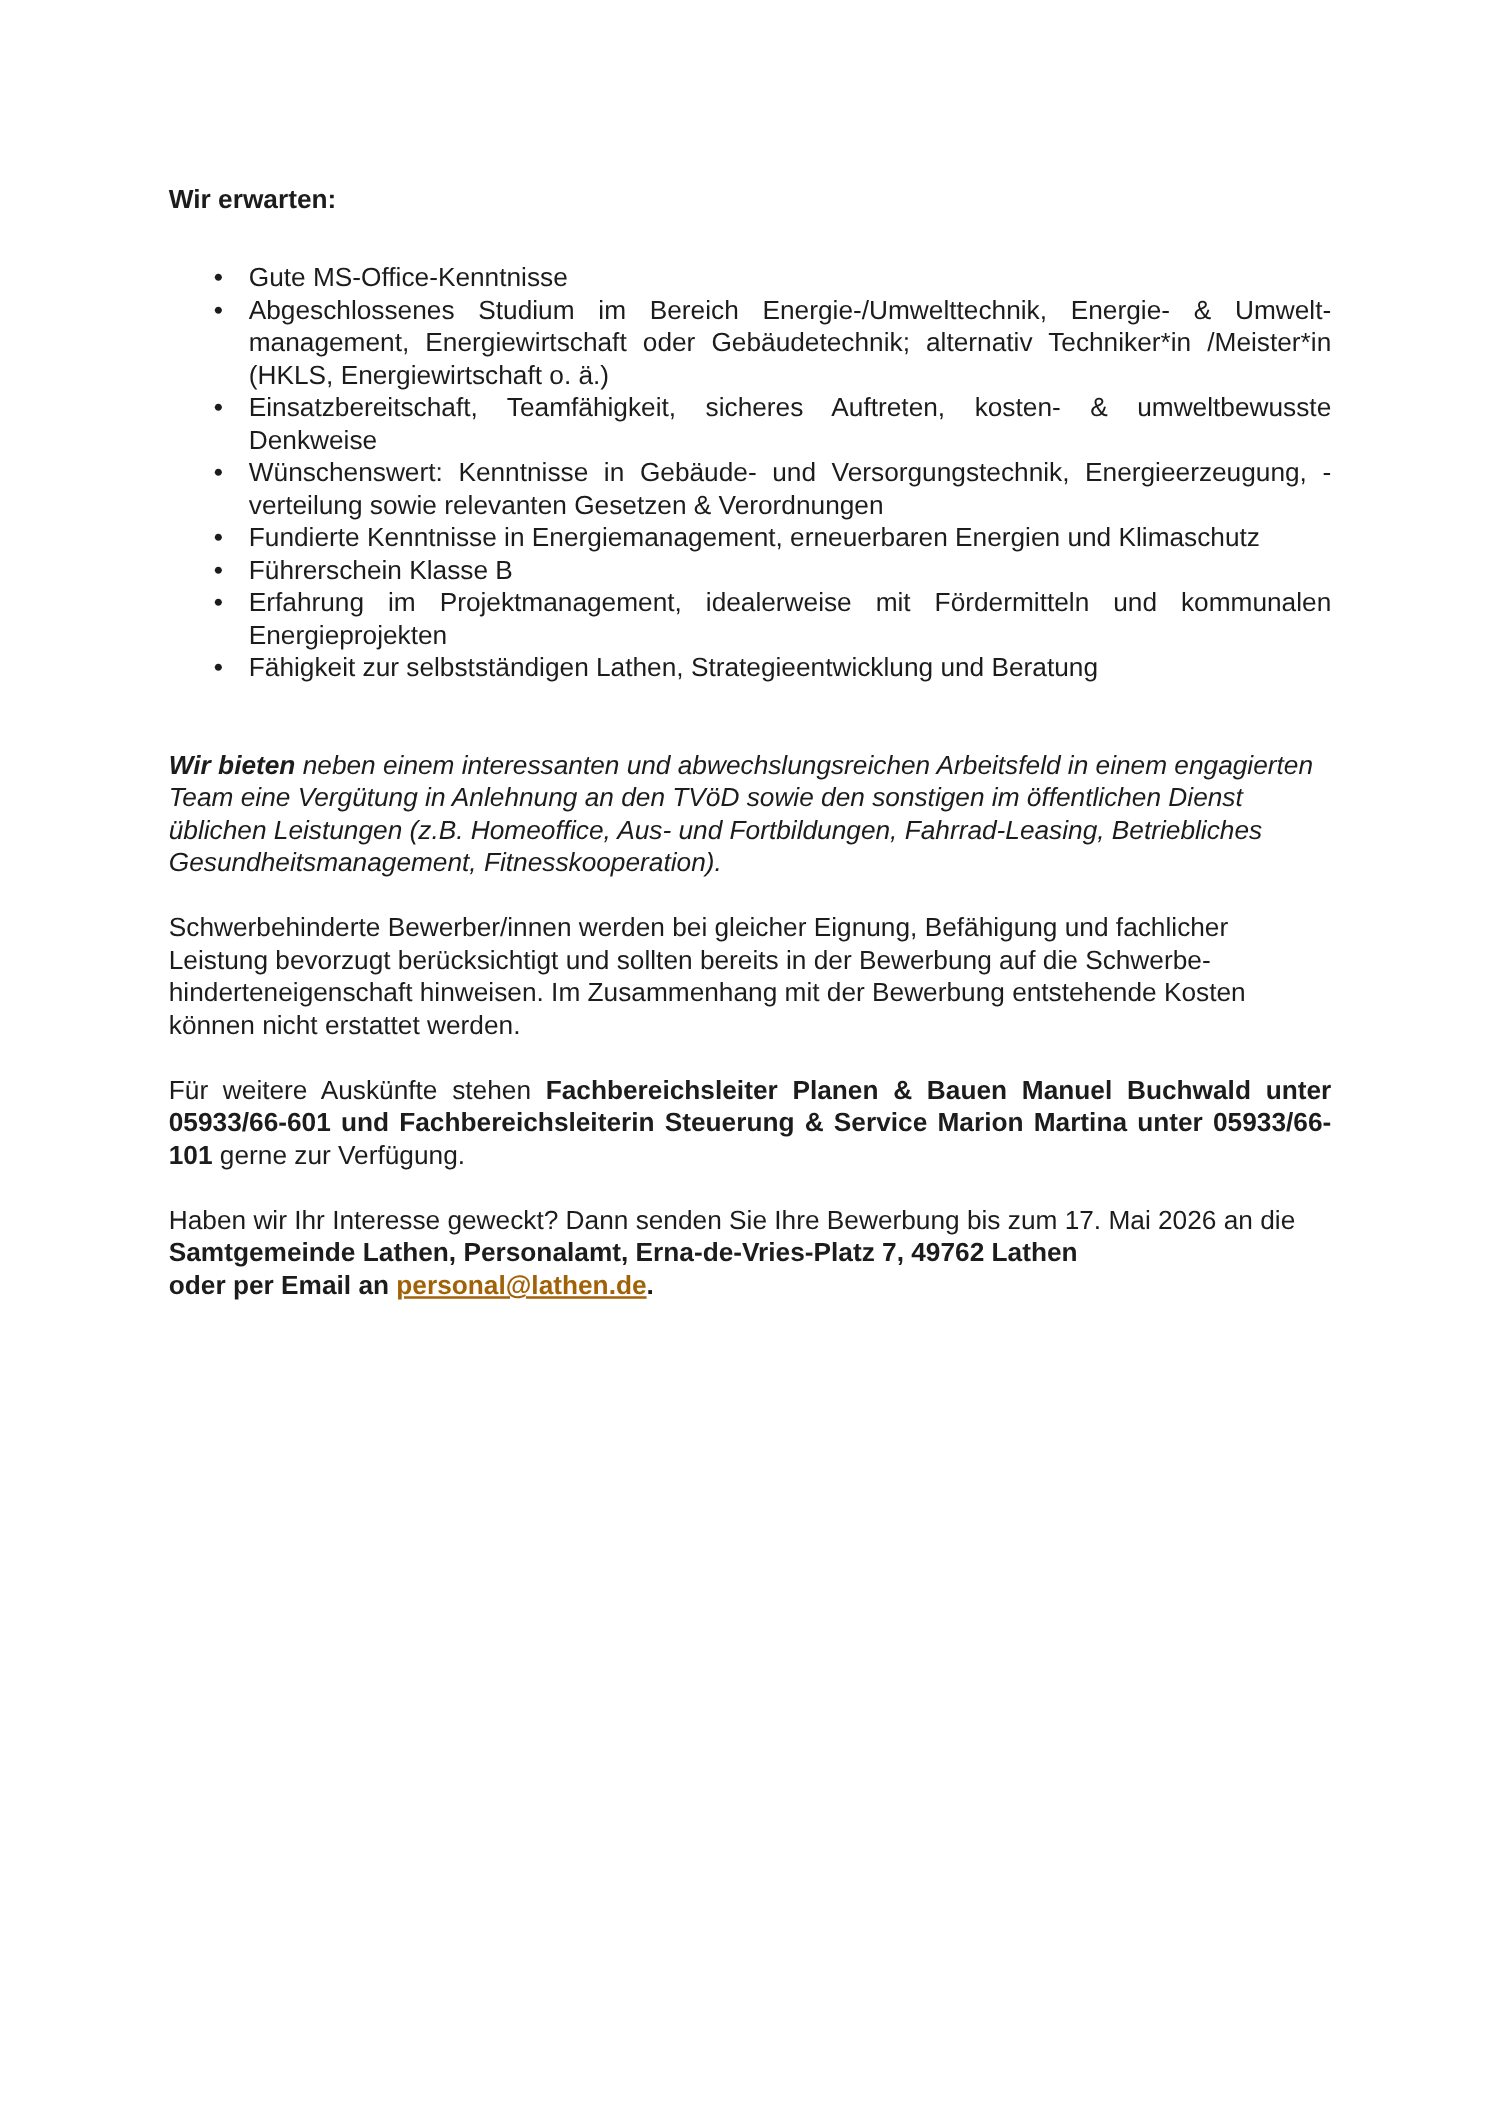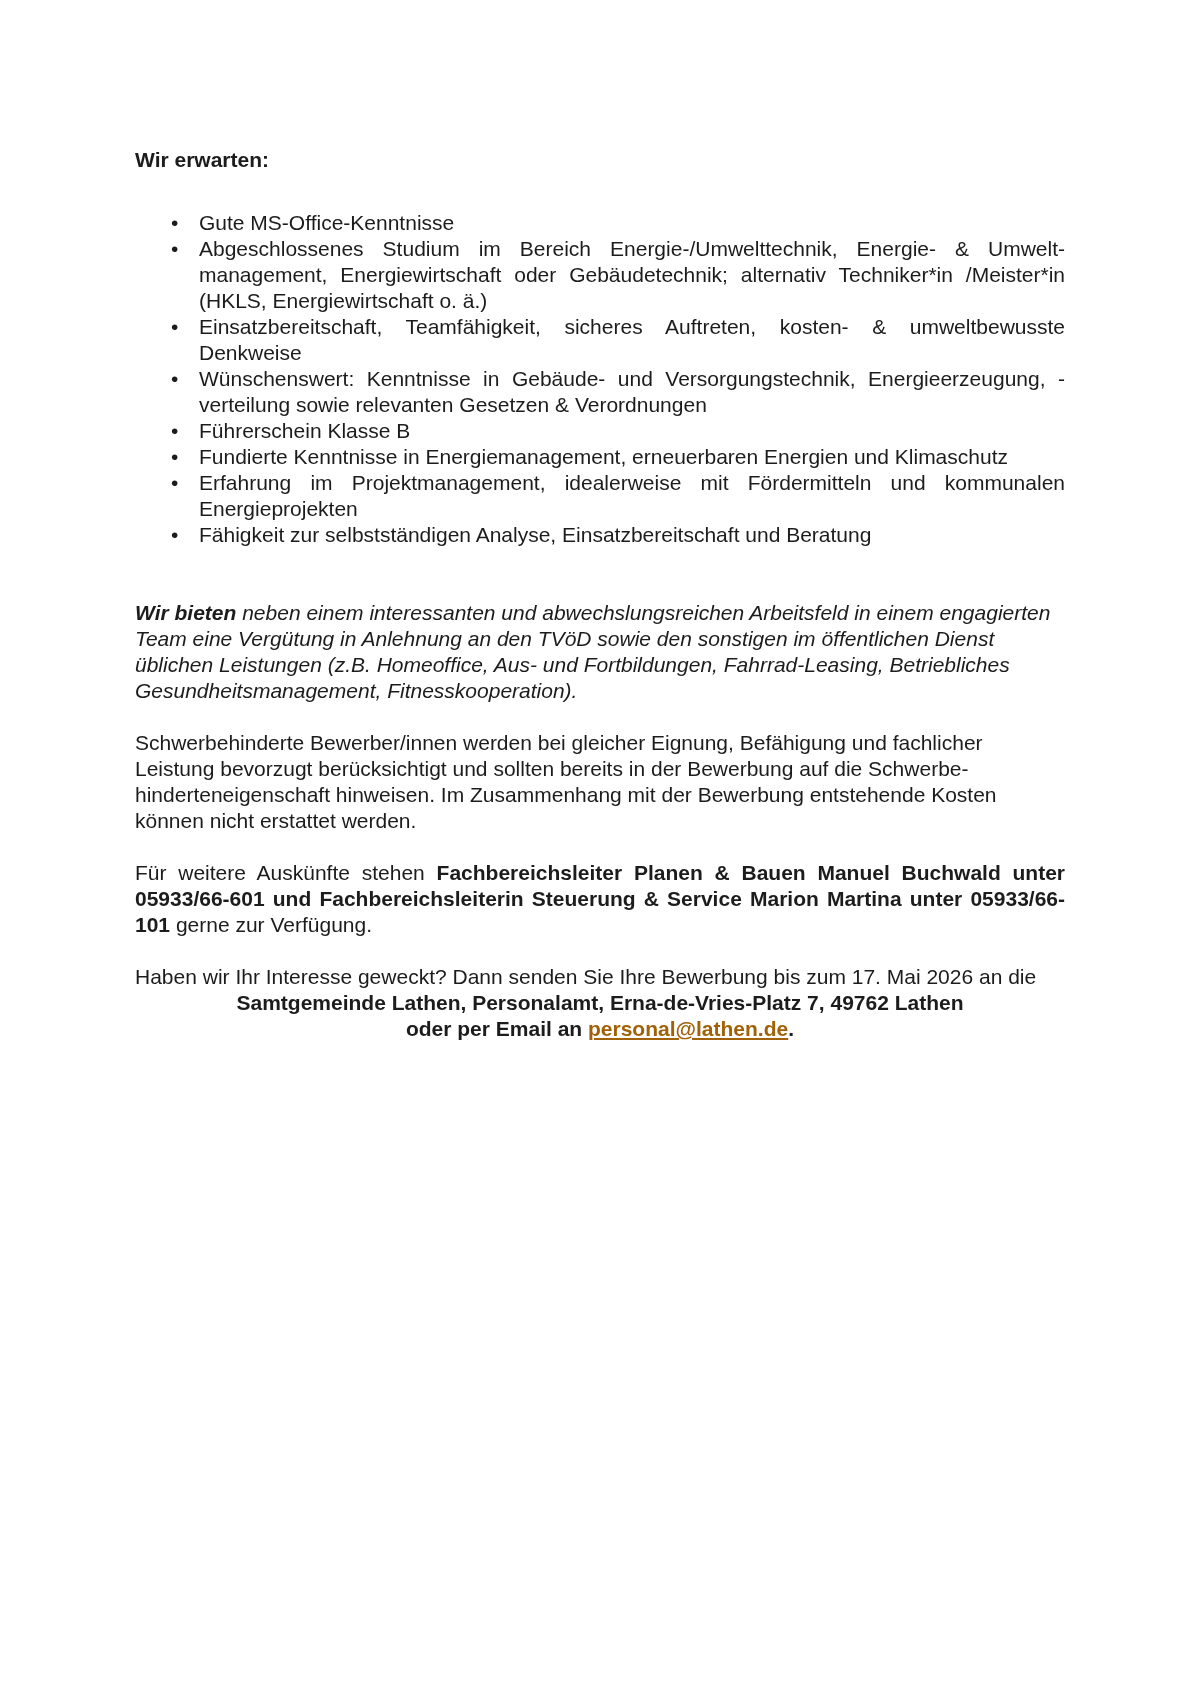--- a/index.html
+++ b/index.html
@@ -38,21 +38,21 @@
     content: "\2022";
     position: absolute;
     left: 36px;
     top: 0;
   }
   .para { margin-top: 26px; }
   .para.gap2 { margin-top: 52px; font-style: italic; }
   .justify { text-align: justify; }
   .b { font-weight: 700; }
   .u { }
-  .center { text-align: center; }
+  .center { text-align: left; }
   a.email-link {
     color: #a16207;
     text-decoration: underline;
     cursor: pointer;
   }
 </style>
 </head>
 <body>
 
 <div class="page">
@@ -63,27 +63,27 @@
     <ul class="bullets">
 
         <li>Gute MS-Office-Kenntnisse</li>
 
         <li>Abgeschlossenes Studium im Bereich Energie-/Umwelttechnik, Energie- &amp; Umwelt­management, Energiewirtschaft oder Gebäudetechnik; alternativ Techniker*in /Meister*in (HKLS, Energiewirtschaft o. ä.)</li>
 
         <li>Einsatzbereitschaft, Teamfähigkeit, sicheres Auftreten, kosten- &amp; umweltbewusste Denkweise</li>
 
         <li>Wünschenswert: Kenntnisse in Gebäude- und Versorgungstechnik, Energieerzeu­gung, -verteilung sowie relevanten Gesetzen &amp; Verordnungen</li>
 
+        <li>Fundierte Kenntnisse in Energiemanagement, erneuerbaren Energien und Klima­schutz</li>
+
         <li>Führerschein Klasse B</li>
-
-        <li>Fundierte Kenntnisse in Energiemanagement, erneuerbaren Energien und Klima­schutz</li>
 
         <li>Erfahrung im Projektmanagement, idealerweise mit Fördermitteln und kommunalen Energieprojekten</li>
 
-        <li>Fähigkeit zur selbstständigen Analyse, Einsatzbereitschaft und Beratung</li>
+        <li>Fähigkeit zur selbstständigen Lathen, Strategieentwicklung und Beratung</li>
       </ul>
 
     <p class="para gap2"><span class="b">Wir bieten</span><span> neben einem interessanten und abwechslungsreichen Arbeitsfeld in einem enga­gierten Team eine Vergütung in Anlehnung an den TVöD sowie den sonstigen im öffentli­chen Dienst üblichen Leistungen (z.B. Homeoffice, Aus- und Fortbildungen, Fahrrad-Leasing, Betriebliches Gesundheitsmanagement, Fitnesskooperation).</span></p>
 
     <p class="para">Schwerbehinderte Bewerber/innen werden bei gleicher Eignung, Befähigung und fachlicher Leistung bevorzugt berücksichtigt und sollten bereits in der Bewerbung auf die Schwerbe­hinderteneigenschaft hinweisen. Im Zusammenhang mit der Bewerbung entstehende Kosten können nicht erstattet werden.</p>
 
     <p class="para justify"><span>Für weitere Auskünfte stehen </span><span class="b">Fachbereichsleiter Planen &amp; Bauen Manuel Buchwald un­ter 05933/66-601 und Fachbereichsleiterin Steuerung &amp; Service Marion Martina unter 05933/66-101</span><span> gerne zur Verfügung.</span></p>
 
     <p class="para justify"><span>Haben wir Ihr Interesse geweckt? Dann senden Sie Ihre Bewerbung </span><span class="u">bis zum 17. Mai 2026</span><span> an die</span></p>
 

